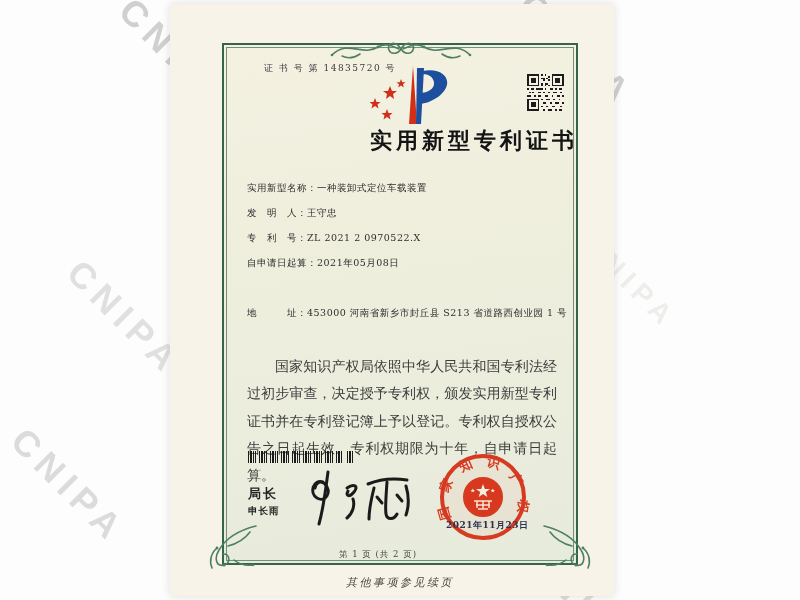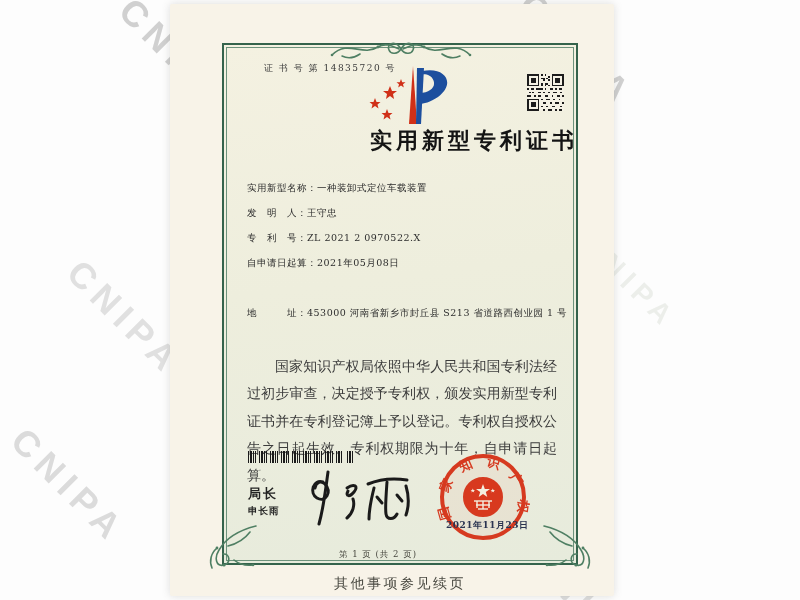--- a/index.html
+++ b/index.html
@@ -52,21 +52,21 @@
   .signer-name  { position:absolute; left:78px; top:501px; font-size:9.5px; font-weight:bold; color:#222; letter-spacing:1px; }
   .signature    { position:absolute; left:136px; top:466px; width:112px; height:56px; }
 
   .seal { position:absolute; left:266px; top:446px; width:94px; height:94px; }
   .seal-date { position:absolute; left:276px; top:515px; width:90px; font-size:9px;
                font-weight:bold; color:#2a3350; letter-spacing:.5px; z-index:5; }
 
   .page-number { position:absolute; left:38px; top:545px; width:296px; text-align:center;
                  font-size:8.5px; color:#45453d; letter-spacing:1px;margin-left:22px; }
   .footer-note { position:absolute; left:52px; top:571px; width:356px; text-align:center;
-                 font-size:14px; color:#4a4a42; letter-spacing:2.5px; }
+                 font-size:11px; color:#4a4a42; letter-spacing:2.5px;font-style:italic; }
 
   .ornament-top { position:absolute; left:158px; top:31px; width:146px; height:26px; }
   .floral { position:absolute; width:52px; height:52px; }
   .floral.bl { left:36px; top:516px; }
   .floral.br { left:372px; top:516px; transform:scaleX(-1); }
 </style>
 </head>
 <body>
 
 <div class="stage">

